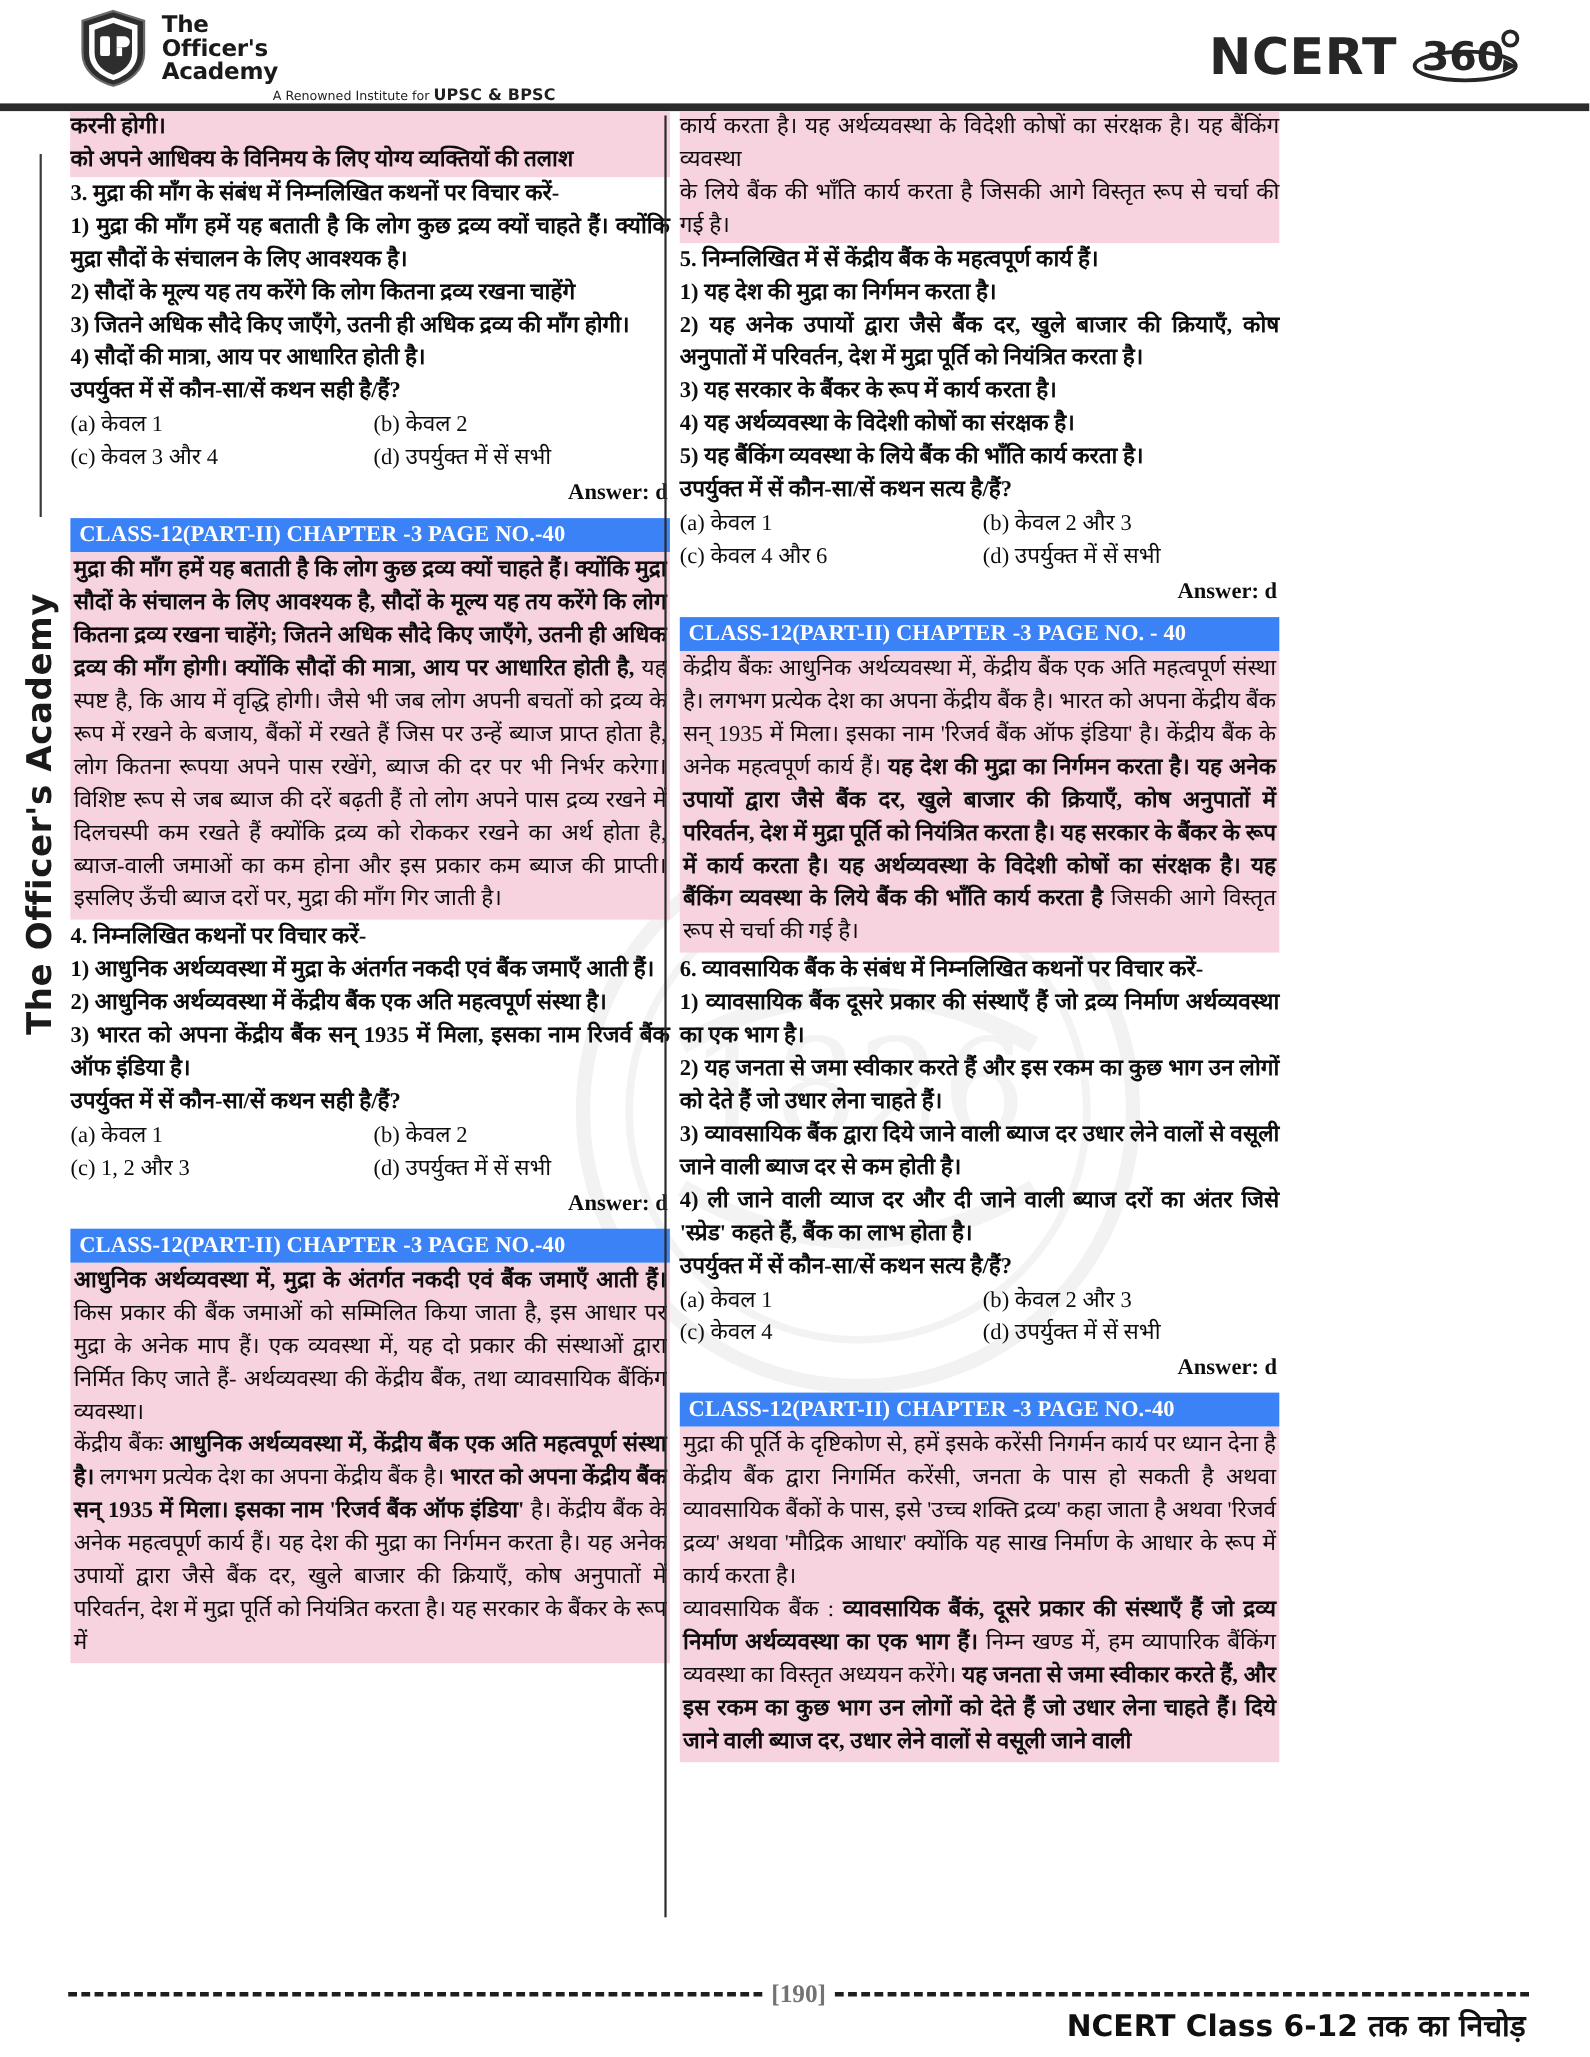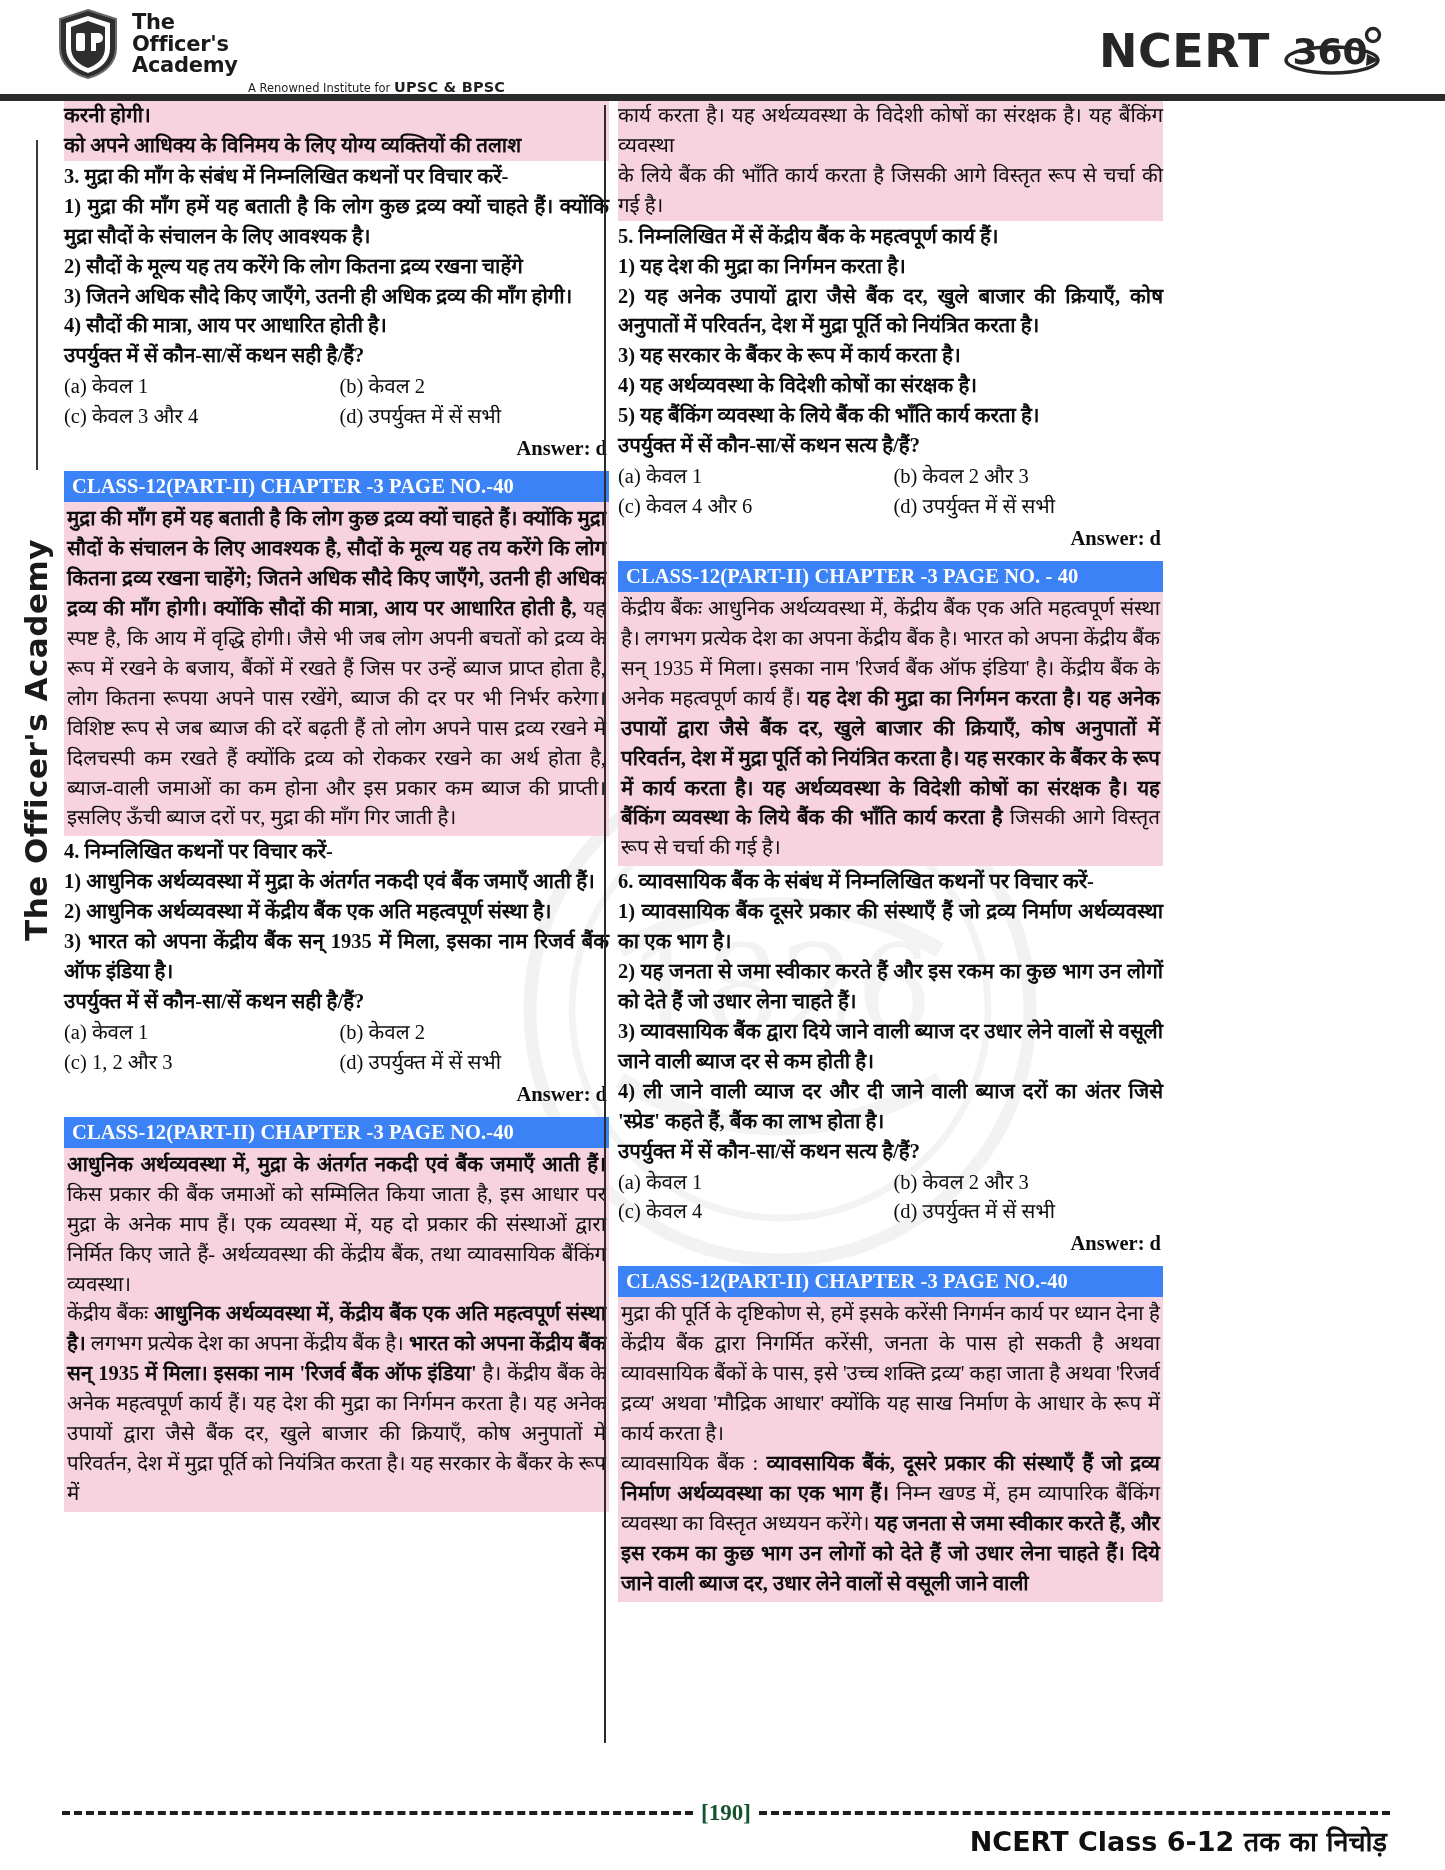--- a/index.html
+++ b/index.html
@@ -14,21 +14,21 @@
   }
 
   
   .header {
     position: relative;
     height: 96px;
     padding: 8px 55px 0 70px;
   }
   .logo-block {
     position: absolute;
-    left: 56px;
+    left: 71px;
     top: 8px;
     display: flex;
     align-items: flex-start;
     gap: 12px;
   }
   .shield {
     width: 64px;
     height: 72px;
     flex: none;
   }
@@ -221,21 +221,21 @@
   }
   .dash {
     flex: 1;
     height: 0;
     border-top: 4px dashed #1e1e1e;
   }
   .pageno {
     font-family: "Liberation Serif", "DejaVu Serif", serif;
     font-weight: bold;
     font-size: 23px;
-    color: #14532d;
+    color: #737373;
     padding: 0 2px;
   }
   .footer-title {
     position: absolute;
     right: 58px;
     top: 36px;
     font-family: "DejaVu Sans", sans-serif;
     font-weight: bold;
     font-size: 27px;
     color: #101010;

